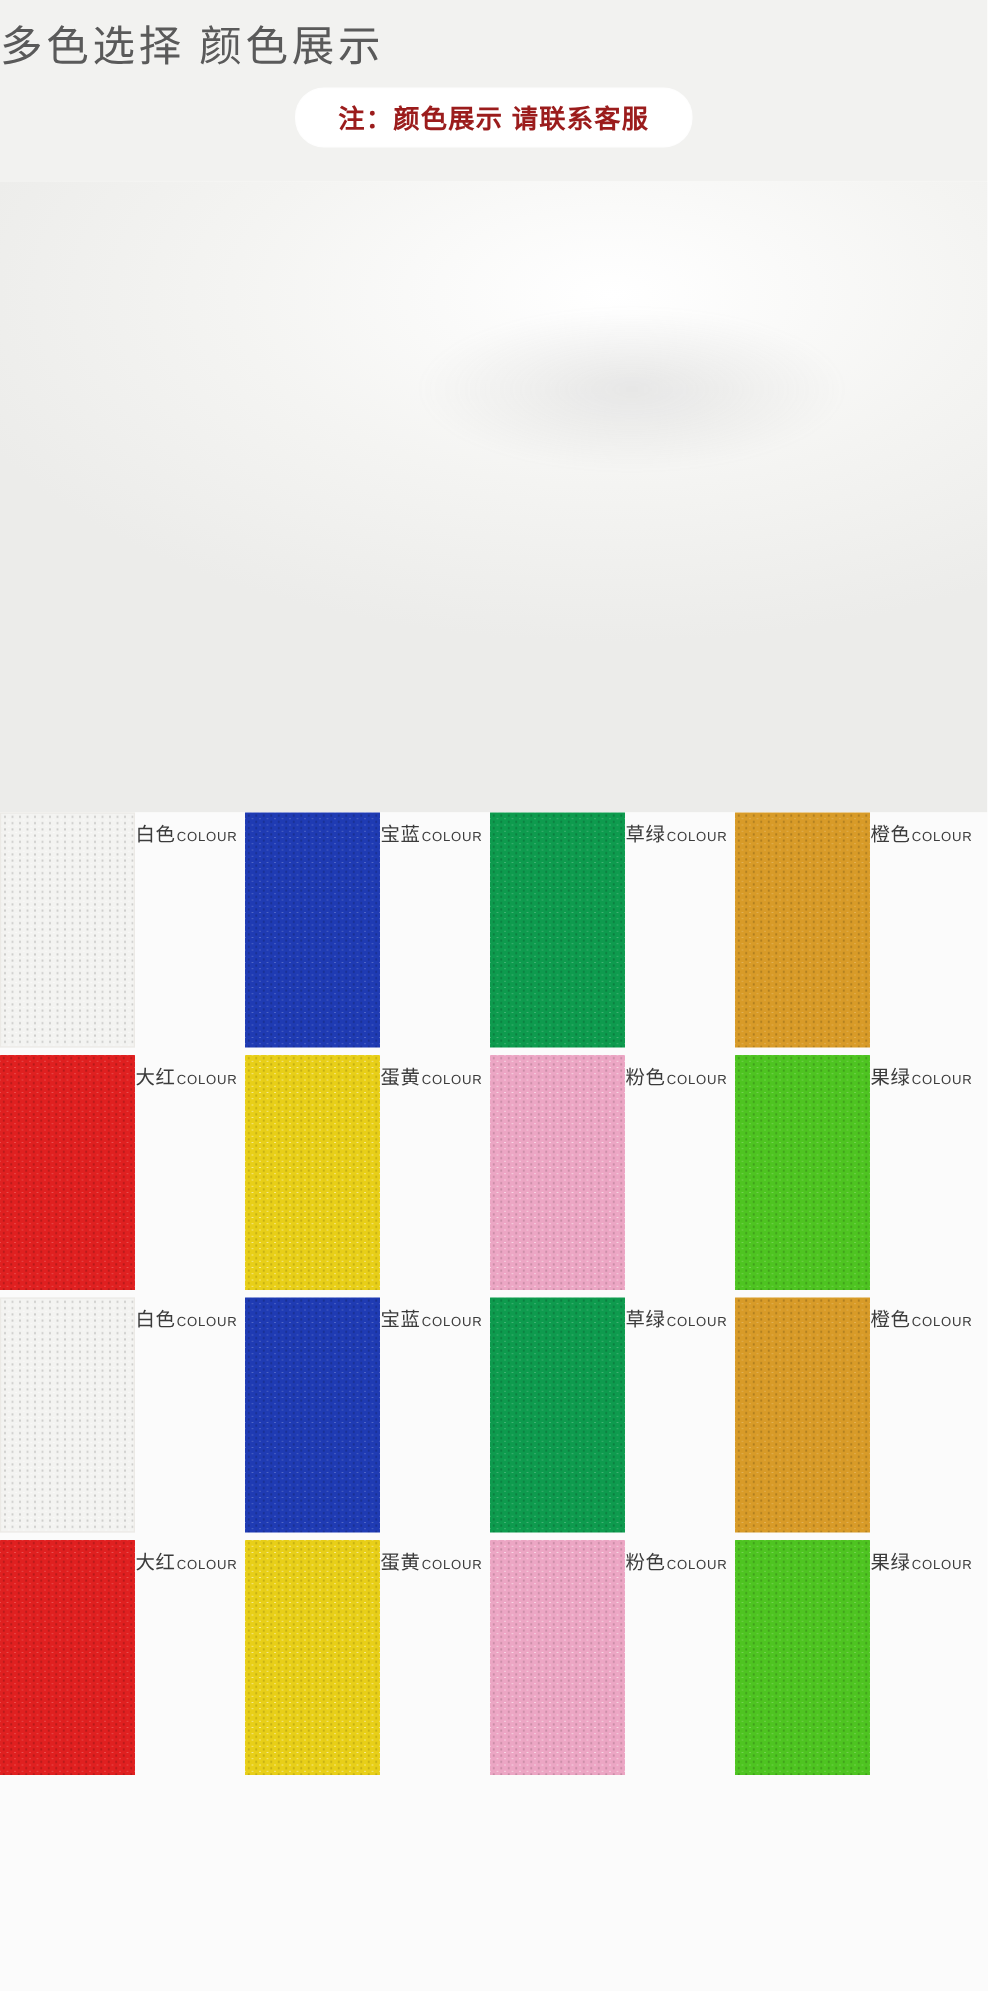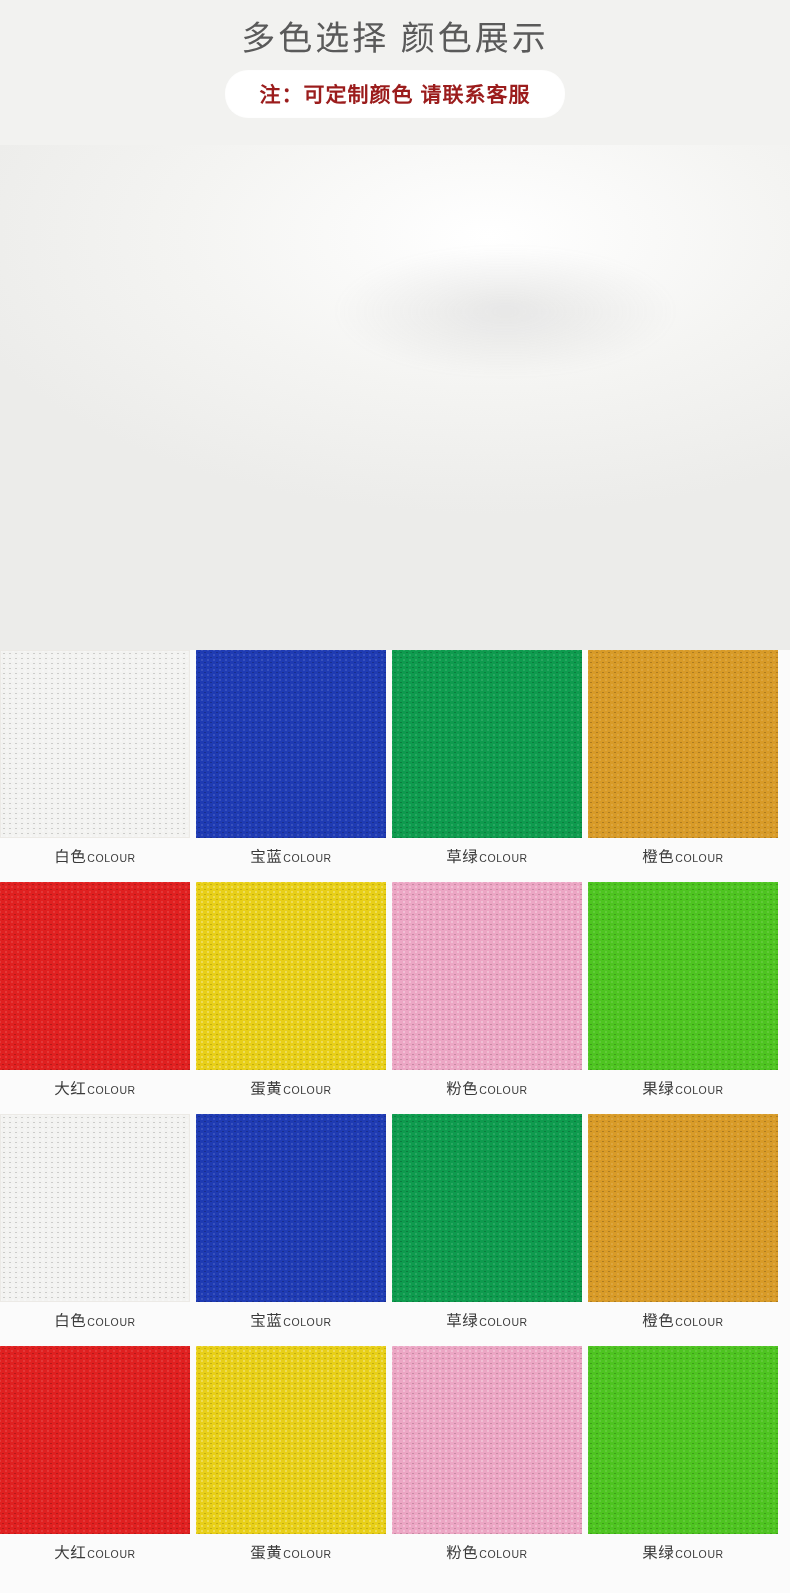--- a/index.html
+++ b/index.html
@@ -20,21 +20,20 @@
     min-height: 1593px;
     background: #fbfbfb;
     overflow: hidden;
   }
 
   
   .header {
     position: relative;
     background: #f2f2f0;
     padding: 14px 0 16px 0;
-    text-align: center;
   }
   .header-title {
     font-size: 34px;
     line-height: 1.25;
     font-weight: 400;
     letter-spacing: 3px;
     color: #5a5a5a;
     margin: 4px 0 10px 0;
     font-family: "Liberation Serif", "DejaVu Serif", serif;
   }
@@ -101,21 +100,21 @@
     padding: 0;
   }
   .grid-row {
     display: flex;
     gap: 6px;
     margin-bottom: 6px;
   }
   .cell {
     width: 190px;
     display: flex;
-    flex-direction: column;
+    flex-direction: row;
   }
   .swatch {
     width: 190px;
     height: 188px;
     position: relative;
     overflow: hidden;
     background-repeat: repeat;
   }
   .swatch::before {
     content: "";
@@ -158,21 +157,21 @@
   }
 </style>
 </head>
 <body>
 
 <div class="page">
 
   <div class="header">
     <h1 class="header-title">多色选择 颜色展示</h1>
     <div class="badge-wrap">
-      <span class="badge">注：可定制颜色 请联系客服</span>
+      <span class="badge">注：颜色展示 请联系客服</span>
     </div>
   </div>
 
   <div class="hero">
     <div class="hero-bg"></div>
     <div class="hero-shadow"></div>
     <div class="fan" id="fan"></div>
   </div>
 
   <div class="grid" id="grid">

